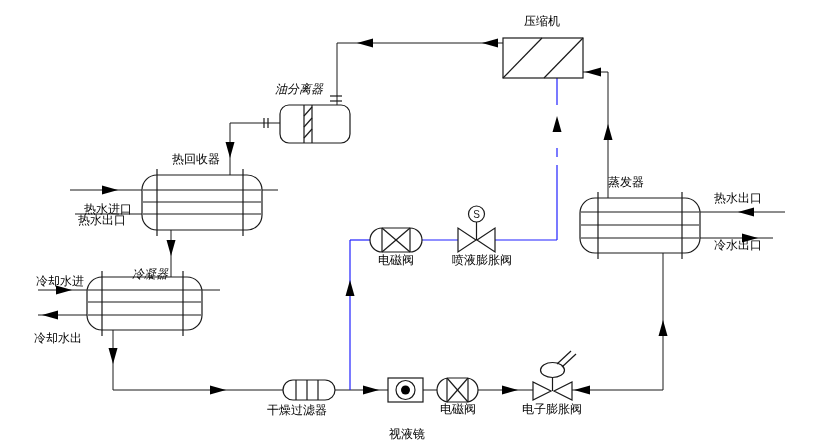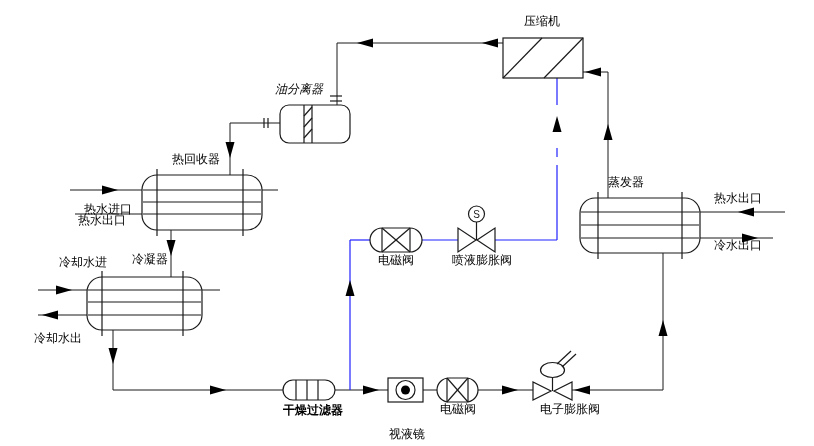--- a/index.html
+++ b/index.html
@@ -175,26 +175,26 @@
     <polygon points="738,212 754,207.5 754,216.5"></polygon>
     <polygon points="758,238 742,233.5 742,242.5"></polygon>
   </g>
 </svg>
 
 <span class="lbl" style="left:516px;top:15px;width:52px;">压缩机</span>
 <span class="lbl" style="left:266px;top:83px;width:66px;font-style:italic;">油分离器</span>
 <span class="lbl" style="left:163px;top:153px;width:66px;">热回收器</span>
 <span class="lbl" style="left:78px;top:171px;width:60px;margin-top:32px;">热水进口</span>
 <span class="lbl" style="left:72px;top:214px;width:60px;">热水出口</span>
-<span class="lbl" style="left:124px;top:253px;width:52px;">冷凝器</span>
-<span class="lbl" style="left:32px;top:256px;width:56px;margin-left:23px;">冷却水进</span>
+<span class="lbl" style="left:124px;top:268px;width:52px;font-style:italic;">冷凝器</span>
+<span class="lbl" style="left:32px;top:275px;width:56px;">冷却水进</span>
 <span class="lbl" style="left:30px;top:320px;width:56px;margin-top:12px;">冷却水出</span>
 <span class="lbl" style="left:600px;top:176px;width:52px;">蒸发器</span>
 <span class="lbl" style="left:710px;top:192px;width:56px;">热水出口</span>
 <span class="lbl" style="left:710px;top:239px;width:56px;">冷水出口</span>
 <span class="lbl" style="left:374px;top:254px;width:44px;">电磁阀</span>
 <span class="lbl" style="left:442px;top:254px;width:70px;text-align:right;">喷液膨胀阀</span>
-<span class="lbl" style="left:277px;top:404px;width:72px;font-weight:bold;">干燥过滤器</span>
+<span class="lbl" style="left:261px;top:404px;width:72px;">干燥过滤器</span>
 <span class="lbl" style="left:384px;top:428px;width:46px;">视液镜</span>
 <span class="lbl" style="left:436px;top:403px;width:44px;">电磁阀</span>
-<span class="lbl" style="left:528px;top:403px;width:72px;text-align:right;">电子膨胀阀</span>
+<span class="lbl" style="left:516px;top:403px;width:72px;">电子膨胀阀</span>
 
 </div>
 
 </body></html>

